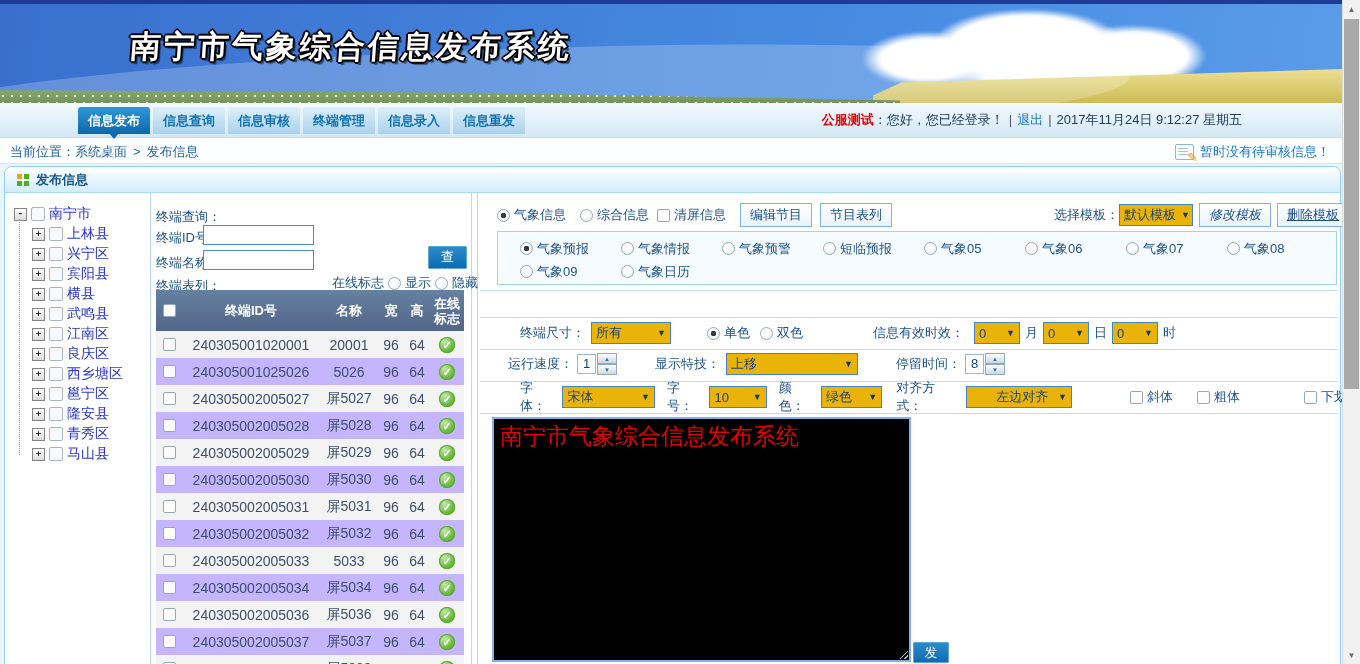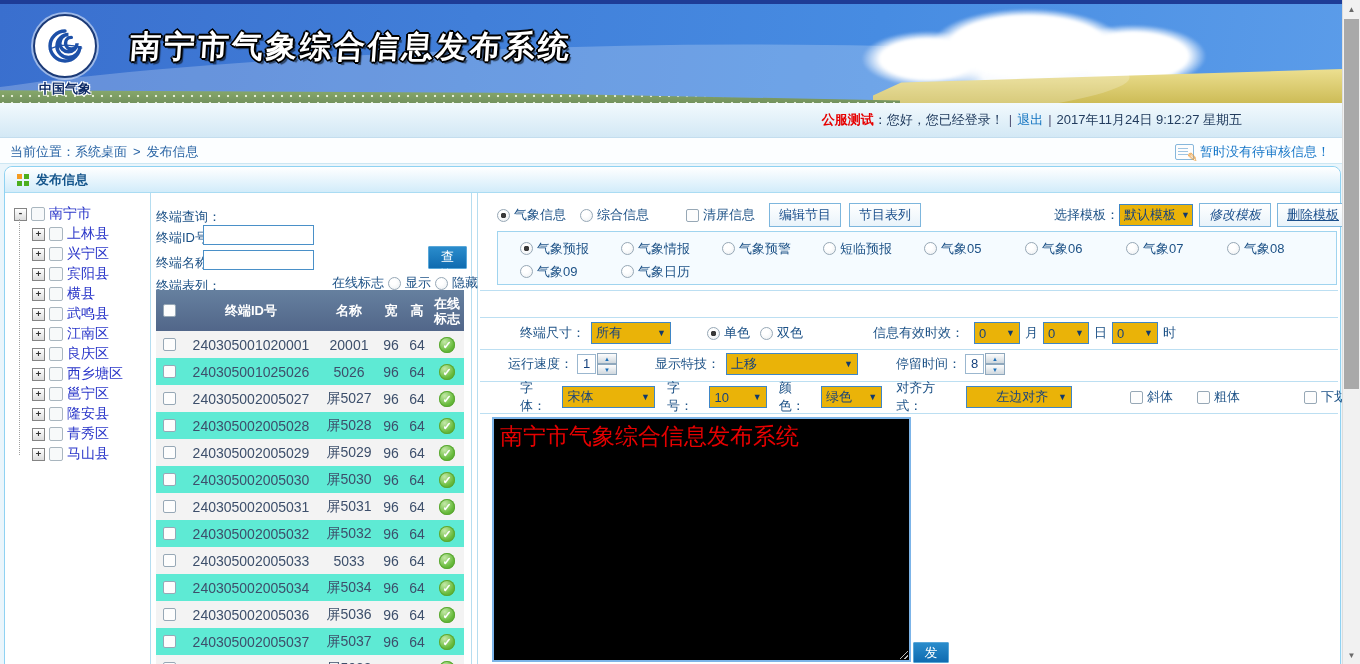--- a/index.html
+++ b/index.html
@@ -105,21 +105,21 @@
     radial-gradient(circle at 40% 35%,#fff 30%,#e9edf0);}
   label.opt{display:inline-flex;align-items:center;gap:4px;color:#1c5186;cursor:pointer;
     white-space:nowrap;}
   .thead{position:absolute;left:156px;top:290px;width:308px;height:41px;
     background:linear-gradient(#66809f,#516689);display:flex;align-items:center;
     color:#fff;font-weight:bold;font-size:13px;}
   .thead span,.trow span{display:flex;align-items:center;justify-content:center;text-align:center;}
   .c-cb{width:26px;}.c-id{width:138px;}.c-name{width:58px;}.c-w{width:26px;}
   .c-h{width:26px;}.c-on{width:34px;line-height:15px;}
   .tbody{position:absolute;left:156px;top:331px;width:308px;height:333px;overflow:hidden;}
-  .trow{display:flex;align-items:center;height:27px;font-size:14px;color:#3d4f6b;background:#5eead4;}
+  .trow{display:flex;align-items:center;height:27px;font-size:14px;color:#3d4f6b;background:#c4b5fd;}
   .trow.odd{background:#f3f3f3;}
   .online-ic{display:inline-block;width:16px;height:16px;border-radius:50%;
     background:radial-gradient(circle at 35% 30%,#c4e8a8,#68bb3c 60%,#4f9c2a);
     box-shadow:inset 0 0 0 1px #5aa832;color:#fff;font-size:11px;line-height:16px;
     text-align:center;font-weight:bold;}
   
   .flexrow{position:absolute;display:flex;align-items:center;}
   .btn-light{height:24px;padding:0 9px;border:1px solid #7db6dd;
     background:linear-gradient(#ffffff,#e9f3fa);color:#1b4f8c;font-size:13px;cursor:pointer;}
   .sel{display:inline-flex;align-items:center;justify-content:space-between;height:20px;
@@ -159,33 +159,32 @@
 
 <div class="page">
 
   <div class="topline"></div>
 
   <div class="header">
     <div class="cloud"></div>
     <div class="field"></div>
     <div class="grass"></div>
     <div class="wave"></div>
-    <div class="logo-wrap">
-      <div class="logo-circle">
-        <svg width="46" height="46" viewBox="0 0 40 40">
-          <path d="M20 7 a13 13 0 1 0 13 13 a10 10 0 1 1 -10 -10 a7.5 7.5 0 1 0 7.5 7.5 a5 5 0 1 1 -5 -5" fill="none" stroke="#1d50a8" stroke-width="3" stroke-linecap="round"></path>
-          <path d="M6 23 q14 -7 29 -1" fill="none" stroke="#1d50a8" stroke-width="1"></path>
-        </svg>
-      </div>
-      <div class="logo-caption">中国气象</div>
+    <div class="app-title">南宁市气象综合信息发布系统</div>
+  </div>
+
+  <div class="navbar"></div>
+  <div class="tabs">
+      <div class="tab active">信息发布</div>
+      <div class="tab">信息查询</div>
+      <div class="tab">信息审核</div>
+      <div class="tab">终端管理</div>
+      <div class="tab">信息录入</div>
+      <div class="tab">信息重发</div>
     </div>
-    <div class="app-title">南宁市气象综合信息发布系统</div>
-  </div>
-
-  <div class="navbar"></div>
   <div class="nav-user">
     <span class="uname">公服测试</span><span>：您好，您已经登录！</span><span class="sep">|</span><span class="logout">退出</span><span class="sep">|</span><span>2017年11月24日  9:12:27  星期五</span>
   </div>
 
   <div class="crumbbar"></div>
   <div class="crumb">
     <span>当前位置：</span><span>系统桌面</span><span class="sep">&gt;</span><span>发布信息</span>
   </div>
   <div class="audit">
     <span class="audit-icon">
@@ -470,21 +469,21 @@
 
   <div class="flexrow" style="left:497px;top:203px;height:24px;">
     <label class="opt" style="margin-right:14px;">
         <input type="radio" name="infotype" checked="" style="">
         <span>气象信息</span>
       </label>
     <label class="opt" style="margin-right:8px;">
         <input type="radio" name="infotype" style="">
         <span>综合信息</span>
       </label>
-    <label class="opt" style="margin-right:14px;margin-left:29px;">
+    <label class="opt" style="margin-right:14px;">
         <input type="checkbox" style="">
         <span>清屏信息</span>
       </label>
     <button class="btn-light" style="margin-right:8px;">编辑节目</button>
     <button class="btn-light">节目表列</button>
   </div>
   <div class="flexrow" style="left:1054px;top:203px;height:24px;">
     <span class="lbl">选择模板：</span>
     <span class="sel" style="width:64px;">
         <span>默认模板</span>

